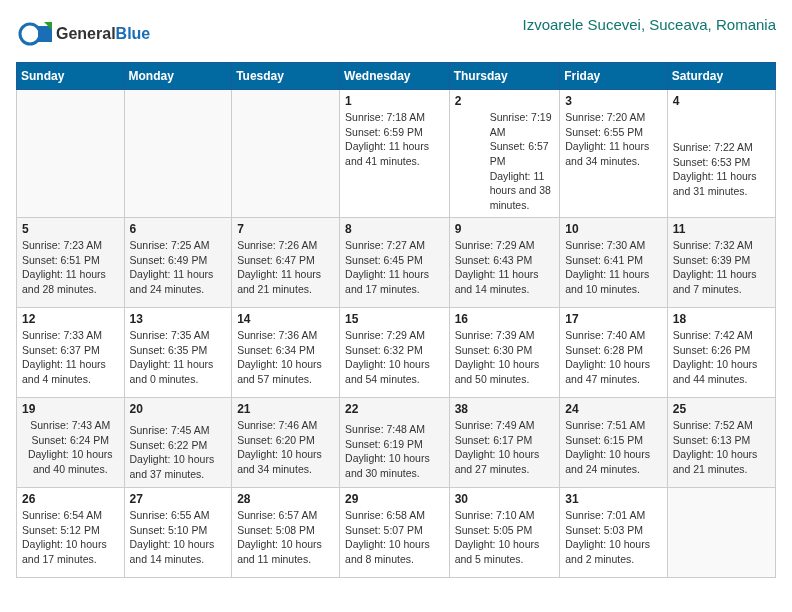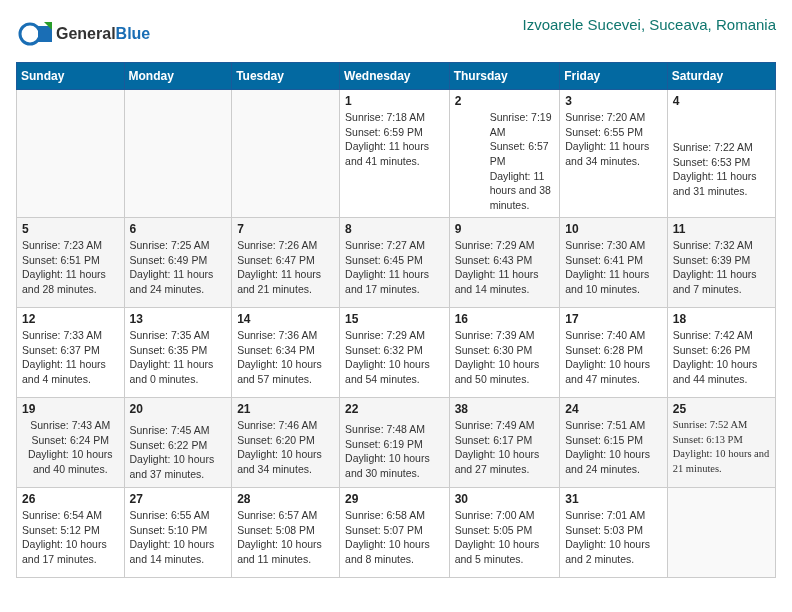--- a/index.html
+++ b/index.html
@@ -259,21 +259,21 @@
 Daylight: 10 hours and 27 minutes.</div>
         </td>
         <td>
           <div class="day-number">24</div>
           <div class="day-info" style="white-space: pre-line;">Sunrise: 7:51 AM
 Sunset: 6:15 PM
 Daylight: 10 hours and 24 minutes.</div>
         </td>
         <td>
           <div class="day-number">25</div>
-          <div class="day-info" style="white-space: pre-line; font-family: Liberation Serif, serif;">Sunrise: 7:52 AM
+          <div class="day-info" style="white-space: pre-line;">Sunrise: 7:52 AM
 Sunset: 6:13 PM
 Daylight: 10 hours and 21 minutes.</div>
         </td>
       </tr>
       <tr>
         <td>
           <div class="day-number">26</div>
           <div class="day-info" style="white-space: pre-line;">Sunrise: 6:54 AM
 Sunset: 5:12 PM
 Daylight: 10 hours and 17 minutes.</div>
@@ -291,21 +291,21 @@
 Daylight: 10 hours and 11 minutes.</div>
         </td>
         <td>
           <div class="day-number">29</div>
           <div class="day-info" style="white-space: pre-line;">Sunrise: 6:58 AM
 Sunset: 5:07 PM
 Daylight: 10 hours and 8 minutes.</div>
         </td>
         <td>
           <div class="day-number">30</div>
-          <div class="day-info" style="white-space: pre-line;">Sunrise: 7:00 AM
+          <div class="day-info" style="white-space: pre-line;">Sunrise: 7:10 AM
 Sunset: 5:05 PM
 Daylight: 10 hours and 5 minutes.</div>
         </td>
         <td>
           <div class="day-number">31</div>
           <div class="day-info" style="white-space: pre-line;">Sunrise: 7:01 AM
 Sunset: 5:03 PM
 Daylight: 10 hours and 2 minutes.</div>
         </td>
         <td class="empty-cell"></td>

